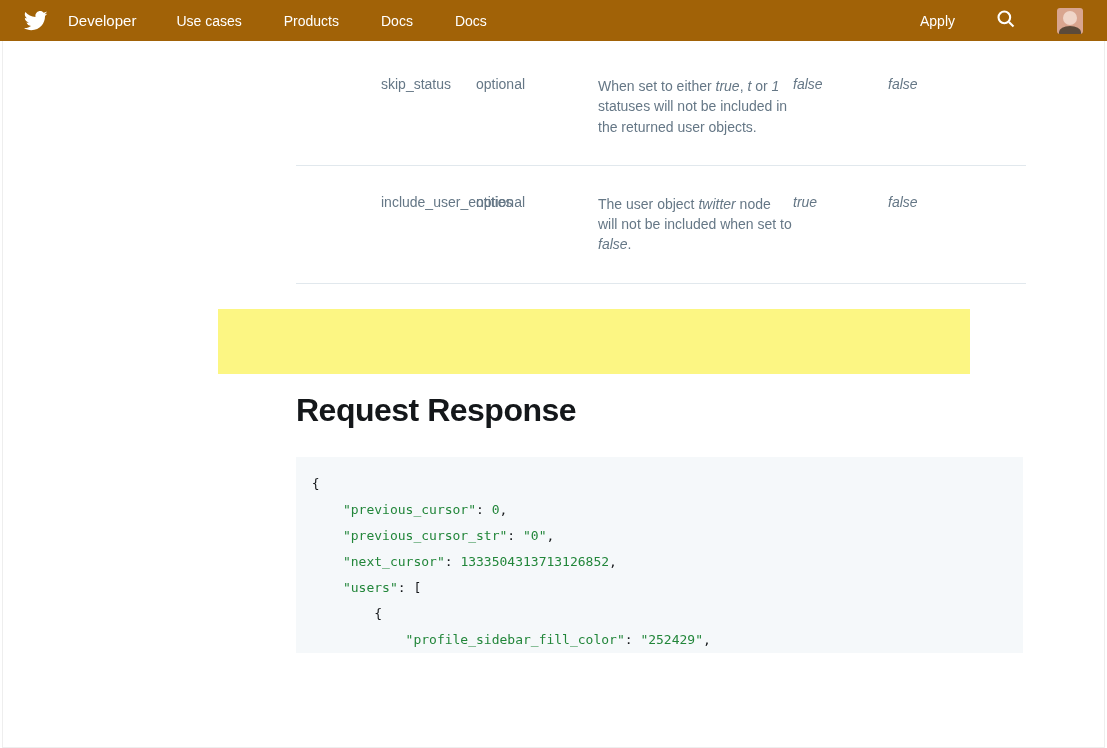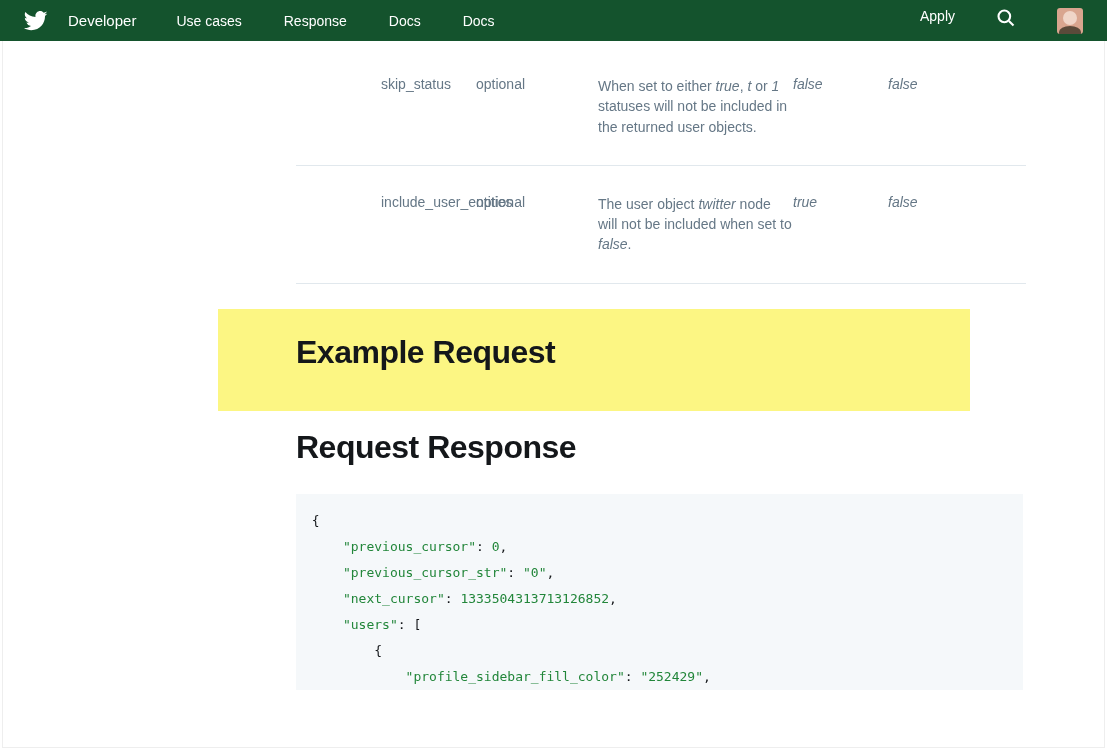--- a/index.html
+++ b/index.html
@@ -2,21 +2,21 @@
 <html><head>
 <meta charset="utf-8">
 <style>
   * { box-sizing: border-box; margin: 0; padding: 0; }
   body {
     font-family: -apple-system, BlinkMacSystemFont, "Helvetica Neue", Arial, sans-serif;
     background: #fff;
     color: #14171a;
   }
   .navbar {
-    background: #14532d;
+    background: #a16207;
     height: 41px;
     display: flex;
     align-items: center;
     padding: 0 24px;
     color: #fff;
   }
   .navbar .logo {
     margin-right: 20px;
     display: flex;
     align-items: center;
@@ -28,21 +28,21 @@
   }
   .navbar .nav-links {
     display: flex;
     gap: 42px;
     font-size: 14px;
   }
   .navbar .nav-links span { cursor: pointer; }
   .navbar .spacer { flex: 1; }
   .navbar .right {
     display: flex;
-    align-items: flex-start;
+    align-items: center;
     gap: 41px;
   }
   .navbar .apply { font-size: 14px; cursor: pointer; }
   .navbar .search-icon { cursor: pointer; }
   .avatar {
     width: 26px; height: 26px; border-radius: 3px;
     background: #d9a58f;
     position: relative;
     overflow: hidden;
   }
@@ -137,21 +137,21 @@
 
 <div class="navbar">
   <span class="logo">
     <svg width="24" height="20" viewBox="0 0 24 20" fill="#fff">
         <path d="M23.5 2.4c-.9.4-1.8.6-2.8.8 1-.6 1.8-1.5 2.1-2.6-.9.6-2 1-3.1 1.2C18.8.6 17.6 0 16.2 0c-2.7 0-4.8 2.2-4.8 4.8 0 .4 0 .7.1 1.1C7.4 5.7 3.8 3.8 1.4.9c-.4.7-.6 1.5-.6 2.4 0 1.7.9 3.1 2.2 4-.8 0-1.6-.2-2.2-.6v.1c0 2.3 1.7 4.3 3.9 4.7-.4.1-.8.2-1.3.2-.3 0-.6 0-.9-.1.6 1.9 2.4 3.3 4.5 3.4-1.7 1.3-3.7 2.1-6 2.1-.4 0-.8 0-1.1-.1 2.1 1.4 4.7 2.2 7.4 2.2 8.9 0 13.7-7.3 13.7-13.7v-.6c.9-.7 1.7-1.5 2.4-2.5z"></path>
       </svg>
   </span>
   <span class="brand">Developer</span>
   <div class="nav-links">
     <span>Use cases</span>
-    <span>Response</span>
+    <span>Products</span>
     <span>Docs</span>
     <span>Docs</span>
   </div>
   <div class="spacer"></div>
   <div class="right">
     <span class="apply">Apply</span>
     <span class="search-icon">
       <svg width="20" height="20" viewBox="0 0 24 24" fill="none" stroke="#fff" stroke-width="2.5">
           <circle cx="10" cy="10" r="7"></circle>
           <line x1="21" y1="21" x2="15.5" y2="15.5"></line>
@@ -174,21 +174,20 @@
       <div class="param-row">
         <div class="col-name">include_user_entities</div>
         <div class="col-req">optional</div>
         <div class="col-desc">The user object <em>twitter</em> node will not be included when set to <em>false</em>.</div>
         <div class="col-def">true</div>
         <div class="col-ex">false</div>
       </div>
     </div>
 
   <div class="section-highlight">
-    <h2 class="example-req">Example Request</h2>
   </div>
 
   <h2 class="example-resp">Request Response</h2>
 
   <div class="code-block">
 
   <div class="ln">  <span class="tok-punc">{</span></div>
       <div class="ln">      <span class="tok-key">"previous_cursor"</span><span class="tok-punc">: </span><span class="tok-num">0</span><span class="tok-punc">,</span></div>
       <div class="ln">      <span class="tok-key">"previous_cursor_str"</span><span class="tok-punc">: </span><span class="tok-str">"0"</span><span class="tok-punc">,</span></div>
       <div class="ln">      <span class="tok-key">"next_cursor"</span><span class="tok-punc">: </span><span class="tok-num">1333504313713126852</span><span class="tok-punc">,</span></div>

